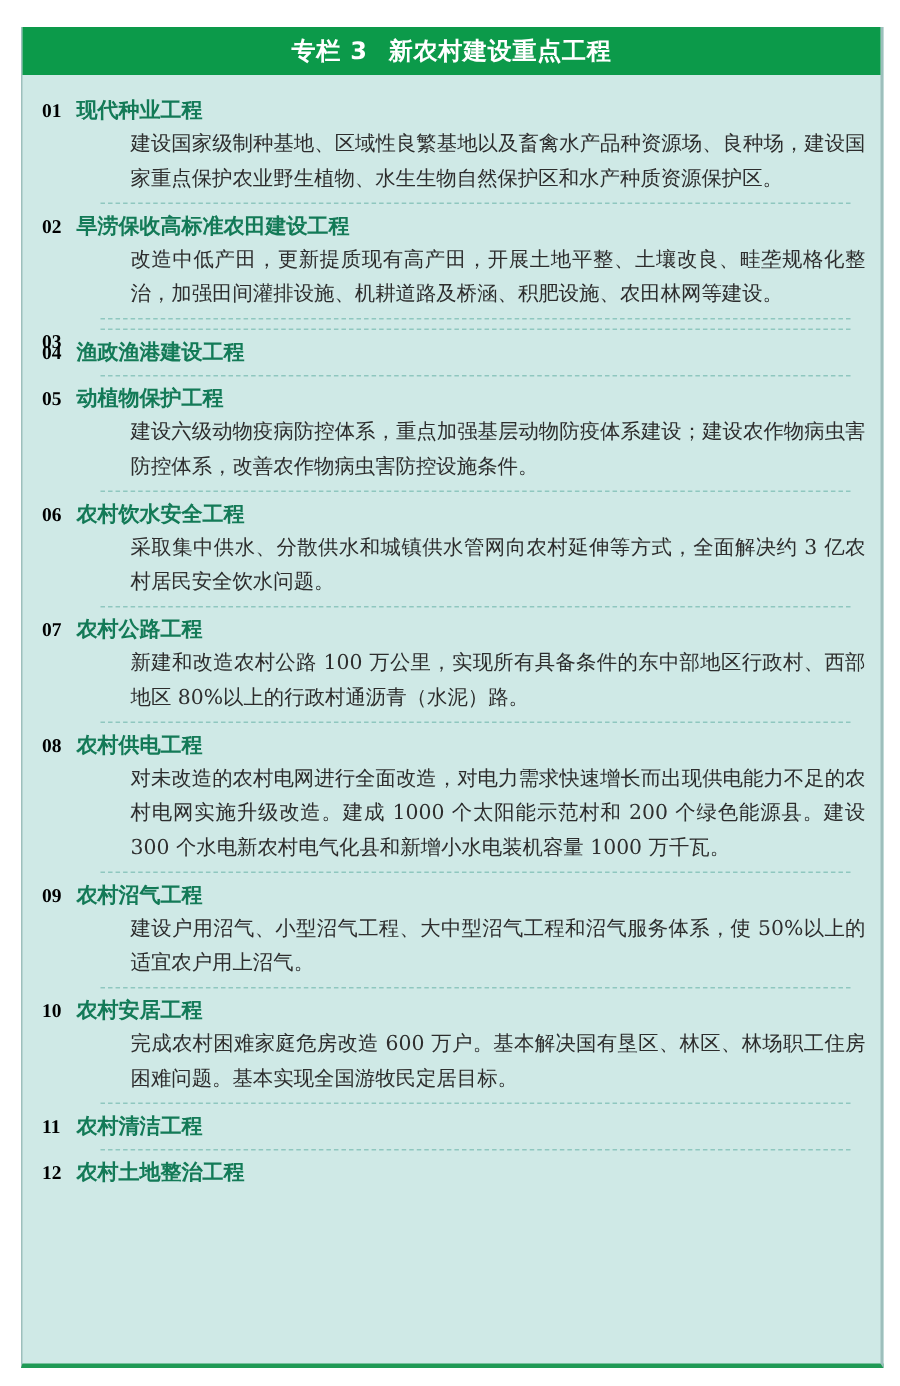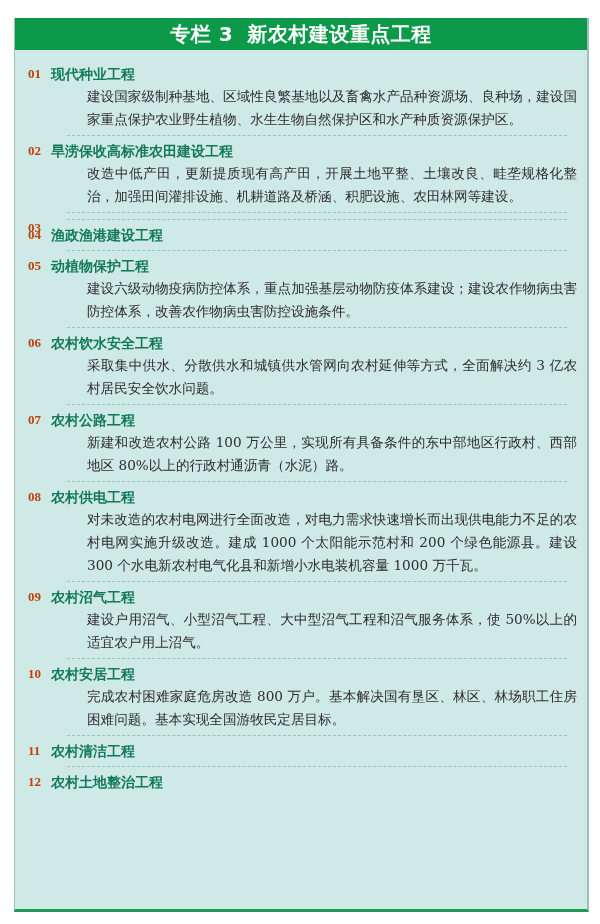--- a/index.html
+++ b/index.html
@@ -4,27 +4,27 @@
 <style>
   html, body { margin: 0; padding: 0; background: #ffffff; }
   body { width: 600px; height: 924px; position: relative; overflow: hidden;
          font-family: "DejaVu Serif", "Liberation Serif", serif; }
   .panel { position: absolute; left: 14px; top: 18px; width: 575px; height: 894px;
            background: #cfe9e6; border-right: 2px solid #9dbfbc; border-left: 1px solid #9dbfbc;
            border-bottom: 3px solid #1f9a55; box-sizing: border-box; }
   .header { position: absolute; left: 0; top: 0; width: 100%; height: 32px;
             background: #0c9a4a; color: #ffffff; text-align: center;
             font-family: "DejaVu Sans", "Liberation Sans", sans-serif; font-weight: bold;
-            font-size: 20px; line-height: 32px; letter-spacing: 0.5px; }
+            font-size: 16px; line-height: 32px; letter-spacing: 0.5px; }
   .header .num { margin-right: 14px; }
   .list { position: absolute; left: 0; top: 40px; width: 100%; }
   .item { position: relative; padding: 3px 0 4px 0; }
   .item + .item::before { content: ""; position: absolute; left: 52px; right: 20px; top: 0;
             border-top: 1px dashed #8fc7bf; }
-  .item .idx { position: absolute; left: 13px; top: 5px; width: 30px; color: #c2410c;
+  .item .idx { position: absolute; left: 13px; top: 5px; width: 30px; color: #000000;
             font-weight: bold; font-size: 13px; line-height: 22px;
             font-family: "Liberation Serif", "DejaVu Serif", serif; }
   .item .title { margin-left: 36px; color: #137a57; font-weight: bold;
             font-family: "DejaVu Sans", "Liberation Sans", sans-serif;
             font-size: 14px; line-height: 22px; padding-top: 2px; }
   .item .body { margin-left: 72px; margin-right: 10px; color: #2d2d2d; font-size: 13.6px;
             line-height: 23px; text-align: justify; }
 </style>
 </head>
 <body>
@@ -73,21 +73,21 @@
       <div class="body">对未改造的农村电网进行全面改造，对电力需求快速增长而出现供电能力不足的农村电网实施升级改造。建成 1000 个太阳能示范村和 200 个绿色能源县。建设 300 个水电新农村电气化县和新增小水电装机容量 1000 万千瓦。</div>
     </div>
     <div class="item">
       <div class="idx">09</div>
       <div class="title">农村沼气工程</div>
       <div class="body">建设户用沼气、小型沼气工程、大中型沼气工程和沼气服务体系，使 50%以上的适宜农户用上沼气。</div>
     </div>
     <div class="item">
       <div class="idx">10</div>
       <div class="title">农村安居工程</div>
-      <div class="body">完成农村困难家庭危房改造 800 万户。基本解决国有垦区、林区、林场职工住房困难问题。基本实现全国游牧民定居目标。</div>
+      <div class="body">完成农村困难家庭危房改造 600 万户。基本解决国有垦区、林区、林场职工住房困难问题。基本实现全国游牧民定居目标。</div>
     </div>
     <div class="item">
       <div class="idx">11</div>
       <div class="title">农村清洁工程</div>
     </div>
     <div class="item">
       <div class="idx">12</div>
       <div class="title">农村土地整治工程</div>
 
     </div>

